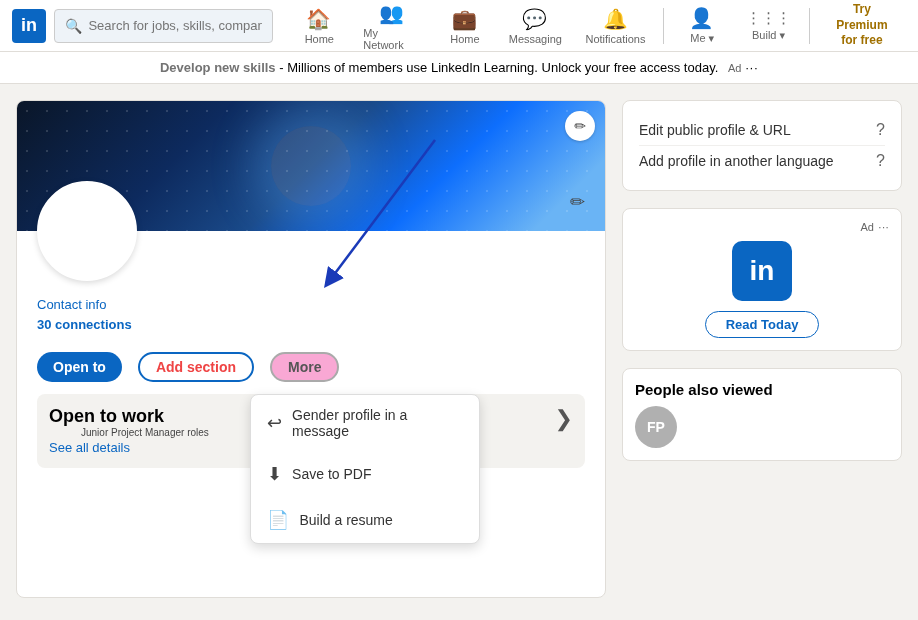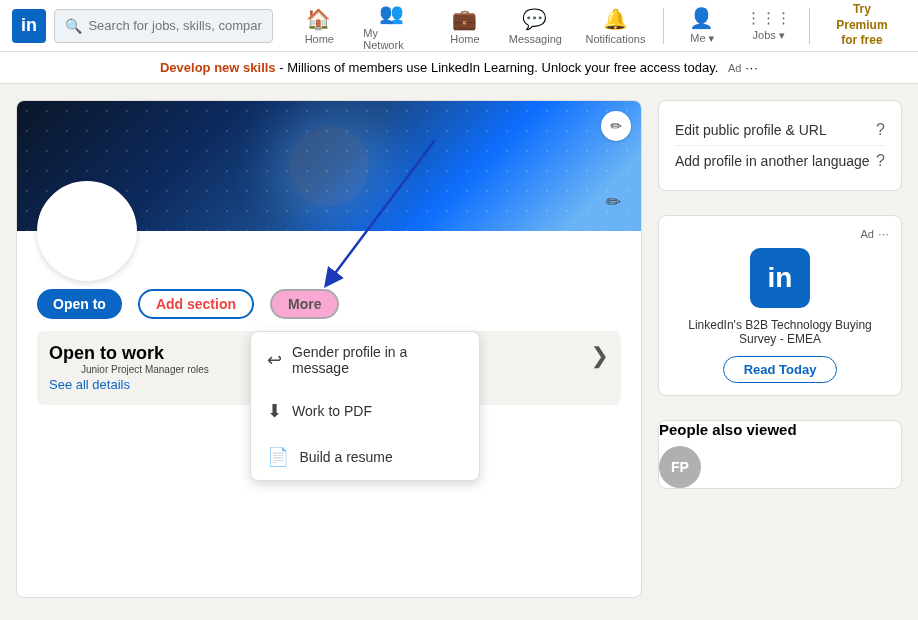--- a/index.html
+++ b/index.html
@@ -55,21 +55,21 @@
     }
 
     
     .ad-banner {
       background: #fff;
       text-align: center;
       padding: 8px;
       font-size: 13px;
       border-bottom: 1px solid #e0ddd8;
     }
-    .ad-banner a { color: #c2410c; font-weight: 700; text-decoration: none; }
+    .ad-banner a { color: #737373; font-weight: 700; text-decoration: none; }
     .ad-banner-ad { color: #666; font-size: 11px; margin-left: 6px; }
 
     
     .main-layout {
       display: flex;
       gap: 16px;
       padding: 16px;
       height: calc(620px - 52px - 38px);
       overflow: hidden;
     }
@@ -184,25 +184,25 @@
       justify-content: space-between;
     }
     .otw-text h4 { font-size: 18px; font-weight: 700; color: #000; }
     .otw-text p { font-size: 10px; color: #444; margin-left: 32px; }
     .otw-text a { color: #0a66c2; font-size: 13px; cursor: pointer; }
     .otw-close { cursor: pointer; color: #666; font-size: 16px; }
     .otw-next { font-size: 22px; color: #555; cursor: pointer; }
 
     
     .right-sidebar {
-      width: 244px;
+      width: 280px;
       flex-shrink: 0;
       display: flex;
       flex-direction: column;
-      gap: 24px;
+      gap: 17px;
     }
     .sidebar-card {
       background: #fff;
       border: 1px solid #e0ddd8;
       border-radius: 8px;
       padding: 14px 16px;
     }
     .sidebar-card-item {
       display: flex; align-items: center; justify-content: space-between;
       padding: 6px 0;
@@ -238,20 +238,21 @@
       color: #0a66c2; background: #fff;
       padding: 5px 20px; font-size: 13px; font-weight: 600;
       cursor: pointer;
     }
 
     
     .pav-card {
       background: #fff;
       border: 1px solid #e0ddd8;
       border-radius: 8px;
+      padding: 12px;
     }
     .pav-title { font-size: 15px; font-weight: 700; color: #000; margin-bottom: 8px; }
     .pav-item { display: flex; align-items: center; gap: 8px; }
     .pav-avatar {
       width: 42px; height: 42px; border-radius: 50%;
       background: #b0b0b0; overflow: hidden; flex-shrink: 0;
       display: flex; align-items: center; justify-content: center;
       color: #fff; font-size: 14px; font-weight: 700;
     }
     .pav-info { font-size: 12px; color: #333; }
@@ -296,21 +297,21 @@
       <span class="nav-item-icon">🔔</span>
       <span>Notifications</span>
     </div>
     <div class="nav-divider"></div>
     <div class="nav-item">
       <span class="nav-item-icon">👤</span>
       <span>Me ▾</span>
     </div>
     <div class="nav-item">
       <span class="nav-item-icon" style="font-size:15px;">⋮⋮⋮</span>
-      <span>Jobs ▾</span>
+      <span>Build ▾</span>
     </div>
     <div class="nav-divider"></div>
     <div class="try-premium">Try Premium<br>for free</div>
   </div>
 </nav>
 
 <div class="ad-banner">
   <span>
     <a>Develop new skills</a>
     <span> - Millions of members use LinkedIn Learning. Unlock your free access today.</span>
@@ -332,35 +333,41 @@
       </button>
     </div>
 
     <div class="profile-avatar-area">
       <div class="profile-avatar"></div>
       <button class="profile-edit-btn">
         <span>✏</span>
       </button>
     </div>
 
+    <div class="profile-info">
+      <div style="margin-top:6px;">
+        <span class="contact-info-link">Contact info</span>
+      </div>
+      <div class="connections-count">30 connections</div>
+    </div>
 
     <div class="profile-actions">
       <button class="btn-open-to">Open to</button>
       <button class="btn-add-section">Add section</button>
       <div class="dropdown-wrapper">
         <button class="btn-more">More</button>
         
         <div class="dropdown-menu">
           <div class="dropdown-item">
             <span class="dropdown-item-icon">↩</span>
             <span>Gender profile in a message</span>
           </div>
           <div class="dropdown-item">
             <span class="dropdown-item-icon">⬇</span>
-            <span>Work to PDF</span>
+            <span>Save to PDF</span>
           </div>
           <div class="dropdown-item">
             <span class="dropdown-item-icon">📄</span>
             <span>Build a resume</span>
           </div>
         </div>
       </div>
     </div>
 
     <div class="open-to-work-card">
@@ -398,21 +405,20 @@
 
     <div class="ad-card">
       <div class="ad-card-header">
         <span>Ad</span>
         <span>···</span>
       </div>
       <div class="ad-card-body">
         <div class="linkedin-logo-big">
           <span>in</span>
         </div>
-        <div class="ad-card-desc">LinkedIn's B2B Technology Buying Survey - EMEA</div>
         <button class="btn-read-today">Read Today</button>
       </div>
     </div>
 
     <div class="pav-card">
       <div class="pav-title">People also viewed</div>
       <div class="pav-item">
         <div class="pav-avatar">
           <span>FP</span>
         </div>

